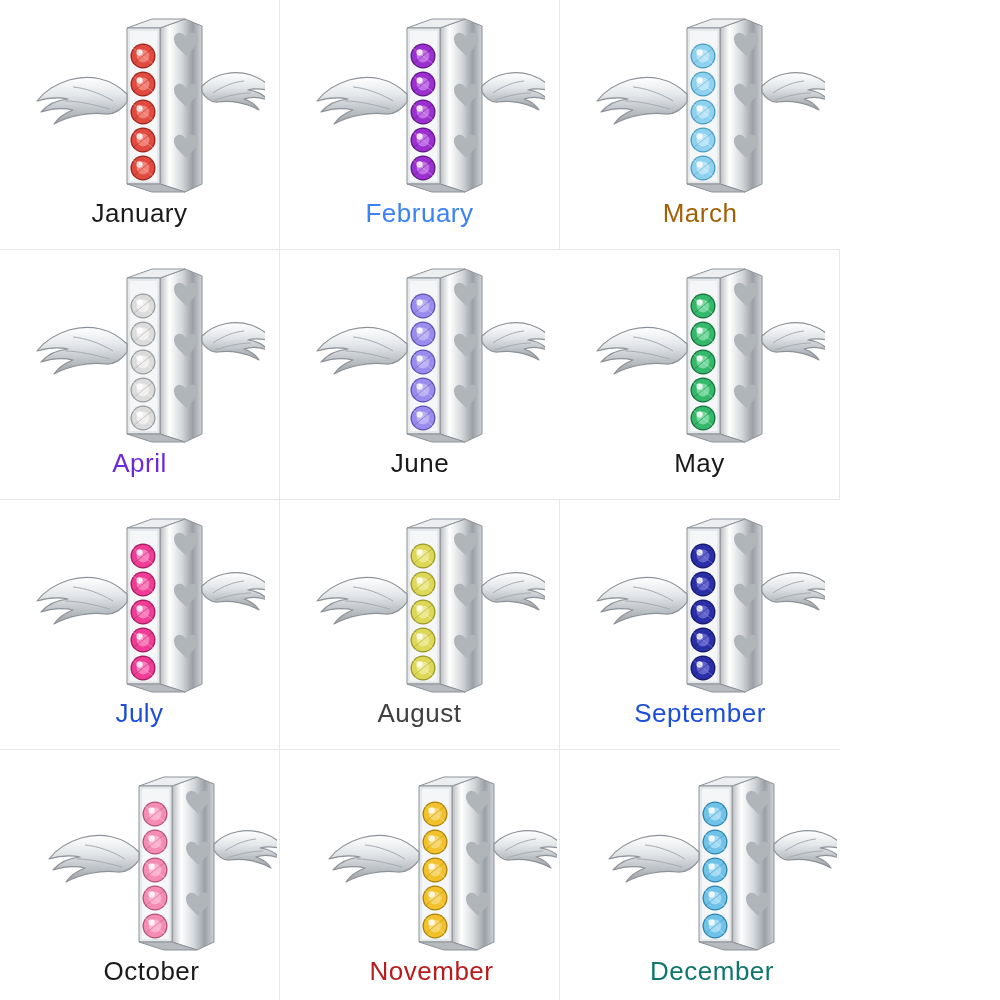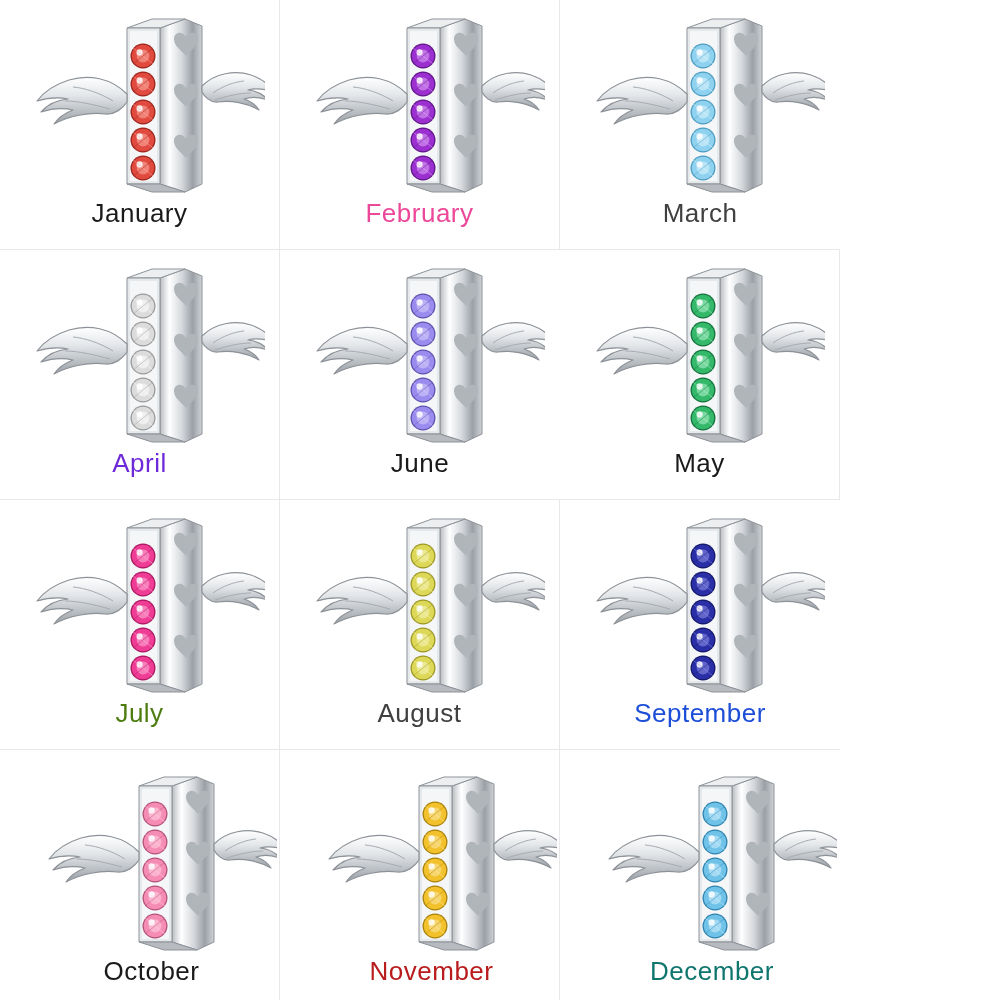--- a/index.html
+++ b/index.html
@@ -222,21 +222,21 @@
             <path d="M112 86 C96 70 74 66 54 72 C38 77 28 85 22 93 C32 90 44 89 53 91 C42 92 32 97 26 104 C38 100 50 100 58 102 C50 105 43 110 39 116 C54 108 74 104 90 106 C100 107 108 100 112 94 Z" fill="url(#wingg1)" stroke="#8d9298" stroke-width="1.2" stroke-linejoin="round"></path>
             <path d="M58 79 C70 80 85 85 98 93" stroke="#a7acb2" stroke-width="1" fill="none"></path>
             <path d="M50 93 C64 93 80 97 95 101" stroke="#a7acb2" stroke-width="1" fill="none"></path>
           </g>
           <g>
             <path d="M187 78 C200 65 220 62 236 67 C248 71 254 77 258 83 C249 81 240 80 233 82 C242 83 249 87 253 92 C244 89 235 89 229 91 C235 93 241 97 244 102 C232 95 216 92 203 94 C195 95 189 88 187 84 Z" fill="url(#wingg1)" stroke="#8d9298" stroke-width="1.2" stroke-linejoin="round"></path>
             <path d="M229 73 C219 74 208 78 198 85" stroke="#a7acb2" stroke-width="1" fill="none"></path>
             <path d="M236 85 C225 85 212 88 200 92" stroke="#a7acb2" stroke-width="1" fill="none"></path>
           </g>
         </svg></div>
-      <div class="caption" style="color: #ec4899;">February</div>
+      <div class="caption" style="color: #3b82f6;">February</div>
     </div>
     <div class="cell col3 row1">
       <div class="charm-wrap"><svg viewBox="0 0 250 190" width="250" height="190" xmlns="http://www.w3.org/2000/svg">
           <defs>
             <linearGradient id="silvg2" x1="0" y1="0" x2="1" y2="0">
               <stop offset="0%" stop-color="#b9bcc0"></stop>
               <stop offset="22%" stop-color="#ffffff"></stop>
               <stop offset="52%" stop-color="#d5d8dc"></stop>
               <stop offset="78%" stop-color="#9ba0a6"></stop>
               <stop offset="100%" stop-color="#cfd3d7"></stop>
@@ -310,21 +310,21 @@
             <path d="M112 86 C96 70 74 66 54 72 C38 77 28 85 22 93 C32 90 44 89 53 91 C42 92 32 97 26 104 C38 100 50 100 58 102 C50 105 43 110 39 116 C54 108 74 104 90 106 C100 107 108 100 112 94 Z" fill="url(#wingg2)" stroke="#8d9298" stroke-width="1.2" stroke-linejoin="round"></path>
             <path d="M58 79 C70 80 85 85 98 93" stroke="#a7acb2" stroke-width="1" fill="none"></path>
             <path d="M50 93 C64 93 80 97 95 101" stroke="#a7acb2" stroke-width="1" fill="none"></path>
           </g>
           <g>
             <path d="M187 78 C200 65 220 62 236 67 C248 71 254 77 258 83 C249 81 240 80 233 82 C242 83 249 87 253 92 C244 89 235 89 229 91 C235 93 241 97 244 102 C232 95 216 92 203 94 C195 95 189 88 187 84 Z" fill="url(#wingg2)" stroke="#8d9298" stroke-width="1.2" stroke-linejoin="round"></path>
             <path d="M229 73 C219 74 208 78 198 85" stroke="#a7acb2" stroke-width="1" fill="none"></path>
             <path d="M236 85 C225 85 212 88 200 92" stroke="#a7acb2" stroke-width="1" fill="none"></path>
           </g>
         </svg></div>
-      <div class="caption" style="color: #404040;">March</div>
+      <div class="caption" style="color: #a16207;">March</div>
     </div>
     <div class="cell col1 row2">
       <div class="charm-wrap"><svg viewBox="0 0 250 190" width="250" height="190" xmlns="http://www.w3.org/2000/svg">
           <defs>
             <linearGradient id="silvg3" x1="0" y1="0" x2="1" y2="0">
               <stop offset="0%" stop-color="#b9bcc0"></stop>
               <stop offset="22%" stop-color="#ffffff"></stop>
               <stop offset="52%" stop-color="#d5d8dc"></stop>
               <stop offset="78%" stop-color="#9ba0a6"></stop>
               <stop offset="100%" stop-color="#cfd3d7"></stop>
@@ -662,21 +662,21 @@
             <path d="M112 86 C96 70 74 66 54 72 C38 77 28 85 22 93 C32 90 44 89 53 91 C42 92 32 97 26 104 C38 100 50 100 58 102 C50 105 43 110 39 116 C54 108 74 104 90 106 C100 107 108 100 112 94 Z" fill="url(#wingg6)" stroke="#8d9298" stroke-width="1.2" stroke-linejoin="round"></path>
             <path d="M58 79 C70 80 85 85 98 93" stroke="#a7acb2" stroke-width="1" fill="none"></path>
             <path d="M50 93 C64 93 80 97 95 101" stroke="#a7acb2" stroke-width="1" fill="none"></path>
           </g>
           <g>
             <path d="M187 78 C200 65 220 62 236 67 C248 71 254 77 258 83 C249 81 240 80 233 82 C242 83 249 87 253 92 C244 89 235 89 229 91 C235 93 241 97 244 102 C232 95 216 92 203 94 C195 95 189 88 187 84 Z" fill="url(#wingg6)" stroke="#8d9298" stroke-width="1.2" stroke-linejoin="round"></path>
             <path d="M229 73 C219 74 208 78 198 85" stroke="#a7acb2" stroke-width="1" fill="none"></path>
             <path d="M236 85 C225 85 212 88 200 92" stroke="#a7acb2" stroke-width="1" fill="none"></path>
           </g>
         </svg></div>
-      <div class="caption" style="color: #4d7c0f;">July</div>
+      <div class="caption" style="color: #1d4ed8;">July</div>
     </div>
     <div class="cell col2 row3">
       <div class="charm-wrap"><svg viewBox="0 0 250 190" width="250" height="190" xmlns="http://www.w3.org/2000/svg">
           <defs>
             <linearGradient id="silvg7" x1="0" y1="0" x2="1" y2="0">
               <stop offset="0%" stop-color="#b9bcc0"></stop>
               <stop offset="22%" stop-color="#ffffff"></stop>
               <stop offset="52%" stop-color="#d5d8dc"></stop>
               <stop offset="78%" stop-color="#9ba0a6"></stop>
               <stop offset="100%" stop-color="#cfd3d7"></stop>

